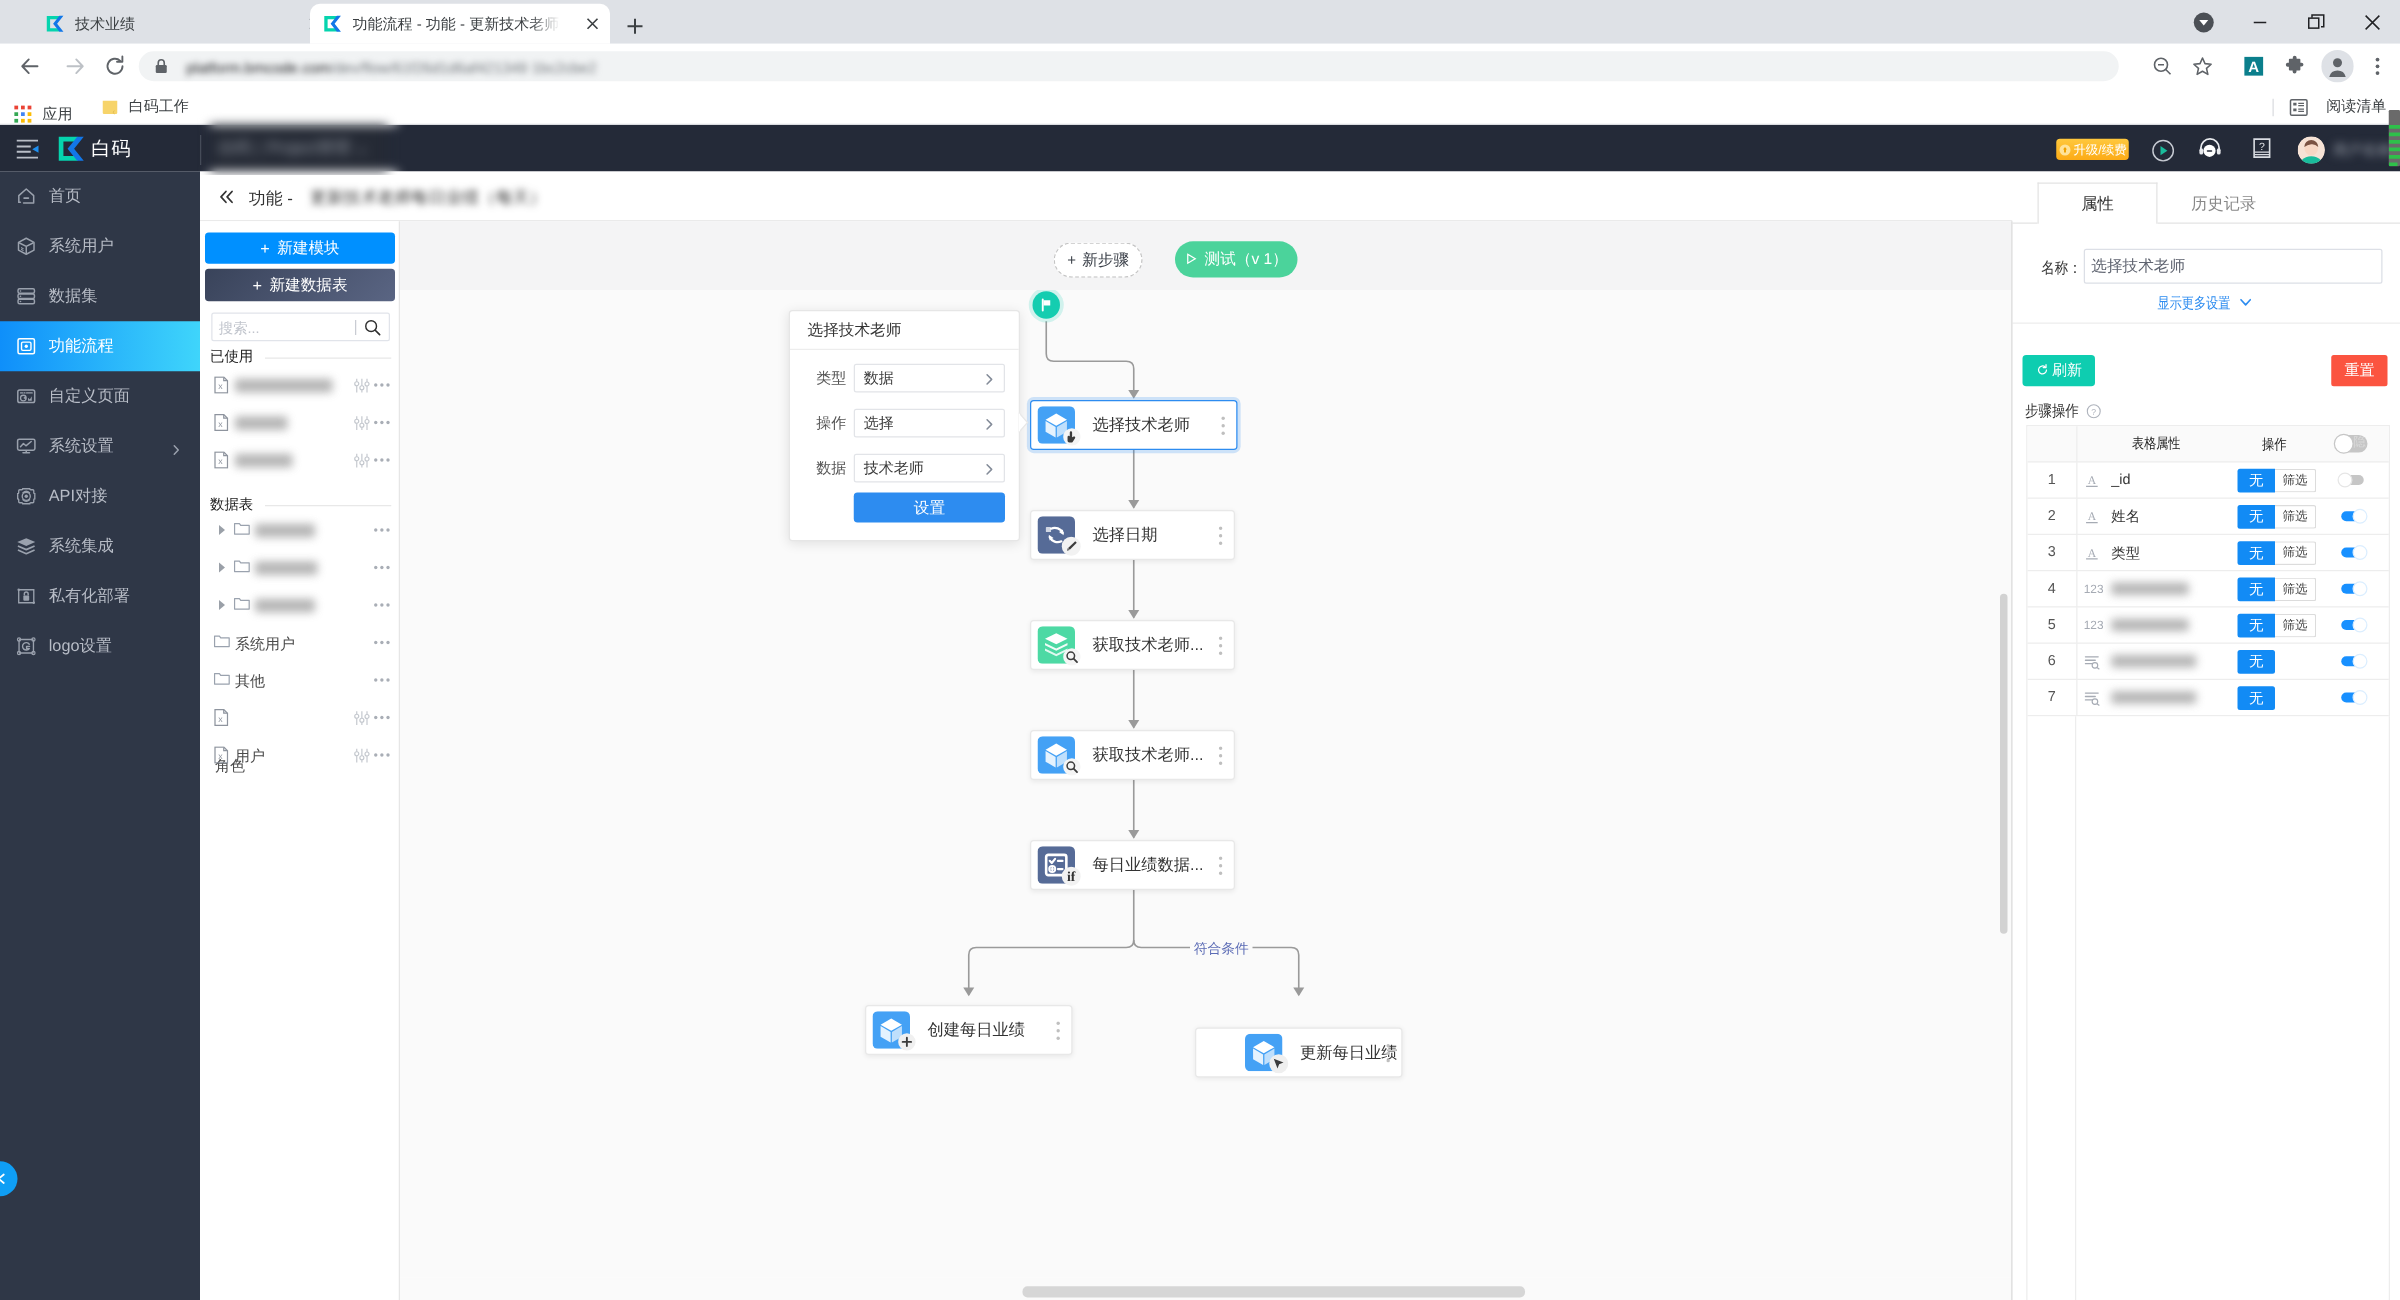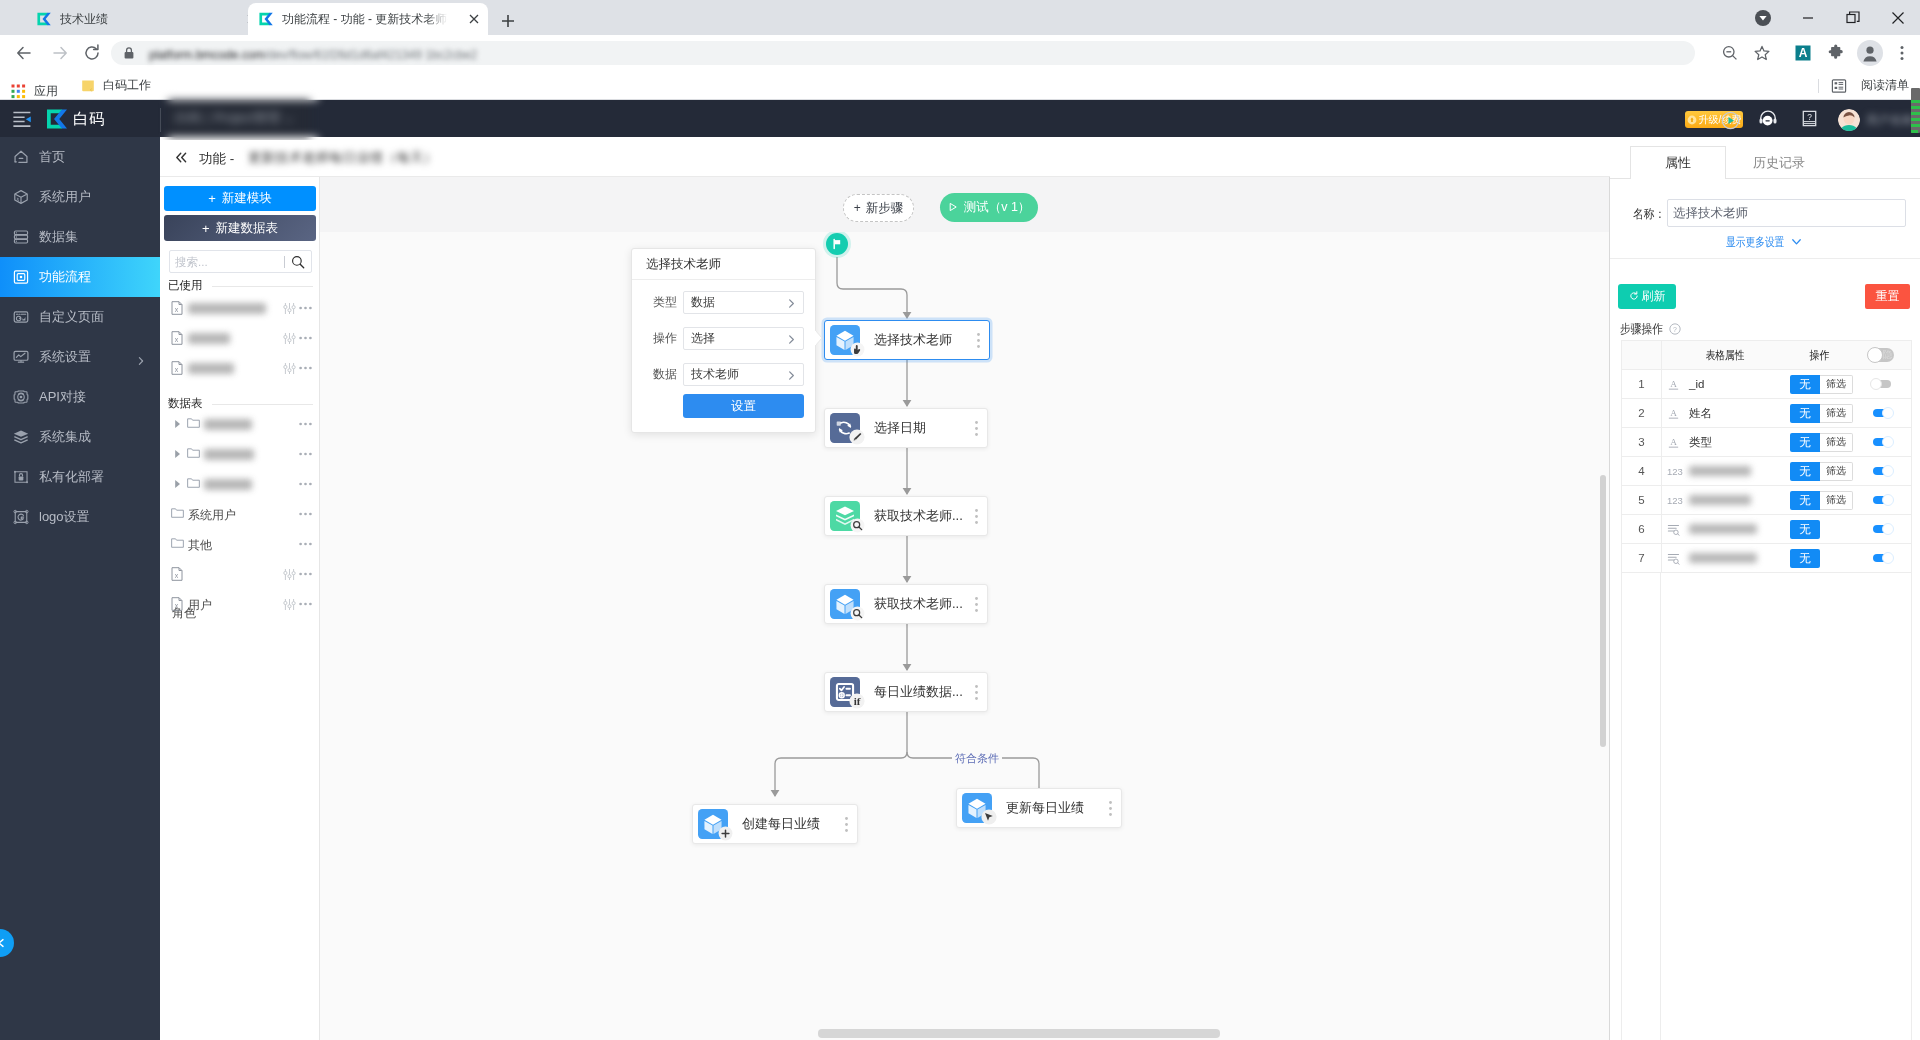--- a/index.html
+++ b/index.html
@@ -32,21 +32,21 @@
   .omnibox { position:absolute; left:111px; top:41px; width:1584px; height:24px; background:#f1f3f4; border-radius:12px; }
   .omni-url { position:absolute; left:149px; top:45px; height:16px; width:540px; }
   .bookmarks { position:absolute; left:0; top:71px; width:1920px; height:29px; background:#fff; border-bottom:1px solid #dadce0; }
   .bm { position:absolute; top:71px; height:29px; display:flex; align-items:center; font-size:12px; color:#3c4043; }
 
   
   .appbar { position:absolute; left:0; top:100px; width:1920px; height:37px; background:#242a38; }
   .brandname { position:absolute; left:73px; top:109px; font-size:15.5px; color:#fff; letter-spacing:0.5px; }
   .upgrade { position:absolute; left:1645px; top:111px; width:58px; height:17px; border-radius:3px;
              background:linear-gradient(180deg,#ffc83d,#fcab16); display:flex; align-items:center;
-             justify-content:center; font-size:10px; color:#fff; white-space:nowrap; overflow:hidden;margin-left:40px; }
+             justify-content:center; font-size:10px; color:#fff; white-space:nowrap; overflow:hidden; }
 
   
   .sidebar { position:absolute; left:0; top:137px; width:160px; height:903px; background:#2f3747; }
   .sb-item { position:absolute; left:0; width:160px; height:40px; display:flex; align-items:center; }
   .sb-item .sb-ico { width:18px; height:18px; margin-left:12px; flex:0 0 18px; line-height:0; display:flex; align-items:center; }
   .sb-item .sb-lbl { margin-left:9px; font-size:13px; color:#b7bcc6; }
   .sb-item.active { background:linear-gradient(90deg,#0f8ffa,#3fd5fb); }
   .sb-item.active .sb-lbl { color:#fff; }
 
   
@@ -815,21 +815,21 @@
                 <circle cx="8" cy="8" r="7.4" fill="#f0f0f0"></circle>
                 <path d="M8 4.4 L8 11.6 M4.4 8 L11.6 8" stroke="#3c3c3c" stroke-width="1.6" stroke-linecap="round"></path>
               </svg></span></span>
           <span class="nlbl">创建每日业绩</span>
           <span class="ndots"><svg width="3" height="15" viewBox="0 0 3 15">
               <circle cx="1.5" cy="1.5" r="1.4" fill="#bfbfbf"></circle>
               <circle cx="1.5" cy="7.5" r="1.4" fill="#bfbfbf"></circle>
               <circle cx="1.5" cy="13.5" r="1.4" fill="#bfbfbf"></circle>
             </svg></span>
         </div>
-        <div class="node" style="left: 636px; top: 556px; width: 166px;">
+        <div class="node" style="left: 636px; top: 590px; width: 166px; padding-left: 34px;">
           <span class="nico"><svg width="30" height="30" viewBox="0 0 26 26">
               <rect width="26" height="26" rx="3.6" fill="#44a1f5"></rect>
               <path d="M13 5.0 L20.4 9.3 L13 13.6 L5.6 9.3 Z" fill="#ffffff"></path>
               <path d="M5.6 10.3 L12.55 14.3 L12.55 21.6 L5.6 17.6 Z" fill="#ffffff" opacity="0.86"></path>
               <path d="M20.4 10.3 L13.45 14.3 L13.45 21.6 L20.4 17.6 Z" fill="#ffffff" opacity="0.66"></path>
             </svg><span style="position:absolute;right:-5px;bottom:-2px;line-height:0;"><svg width="16" height="16" viewBox="0 0 16 16">
                 <circle cx="8" cy="8" r="7.6" fill="#efefef"></circle>
                 <path d="M4.0 4.0 L11.8 7.0 L8.3 8.3 L7.0 11.8 Z" fill="#3c3c3c"></path>
               </svg></span></span>
           <span class="nlbl">更新每日业绩</span>

